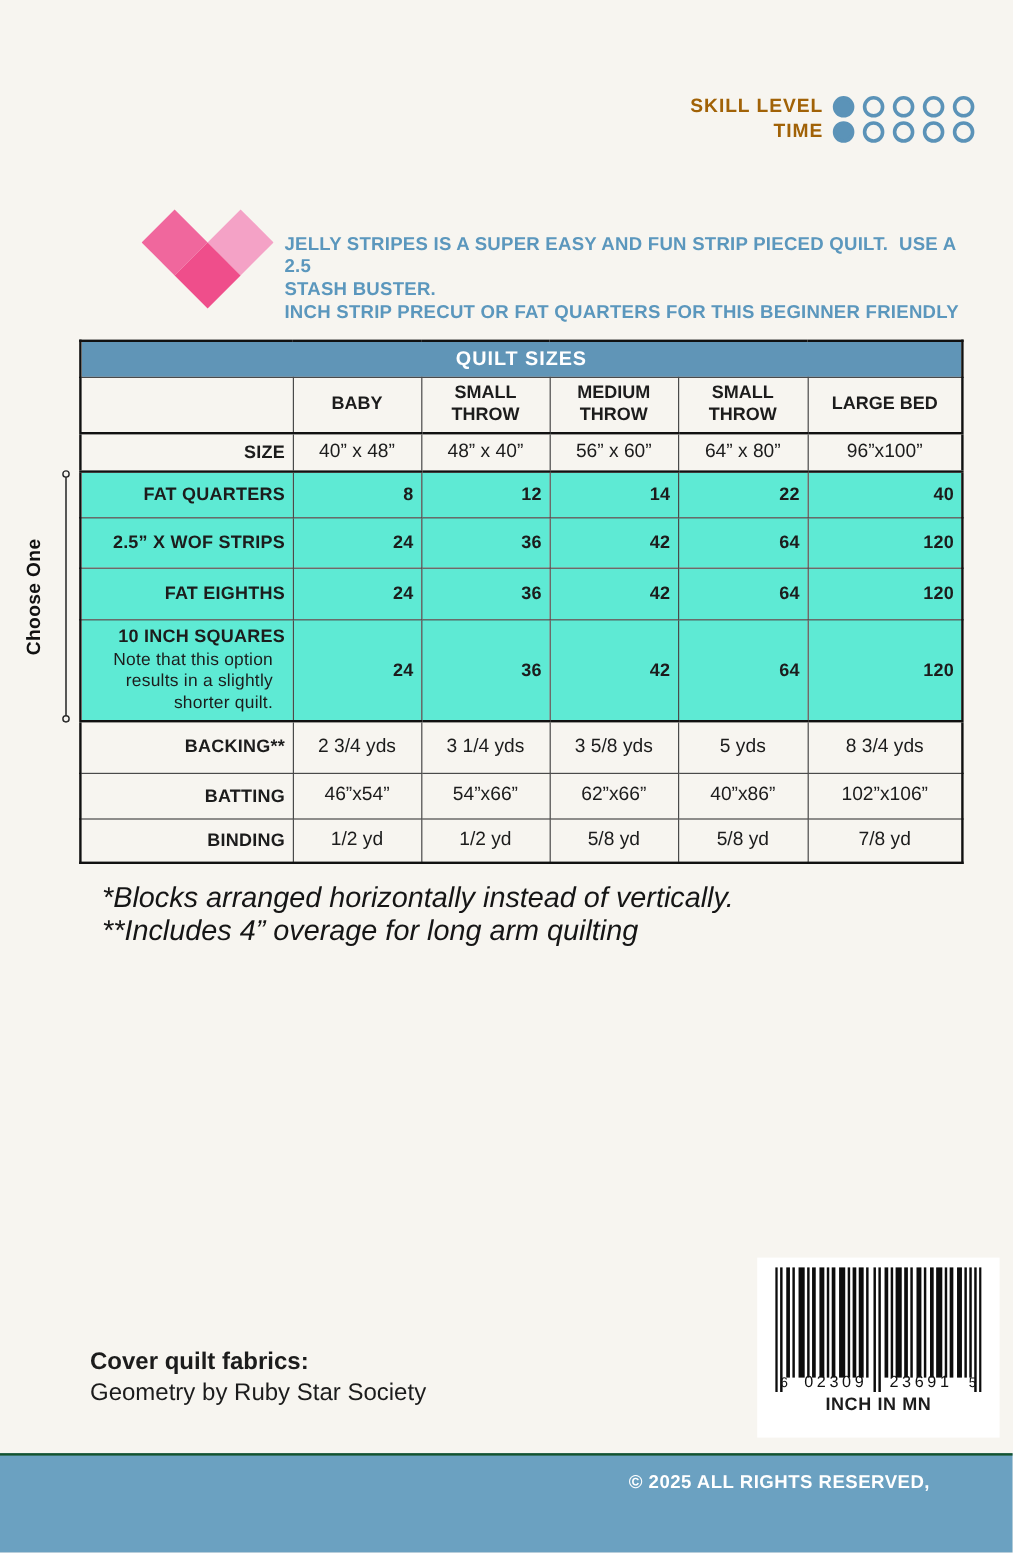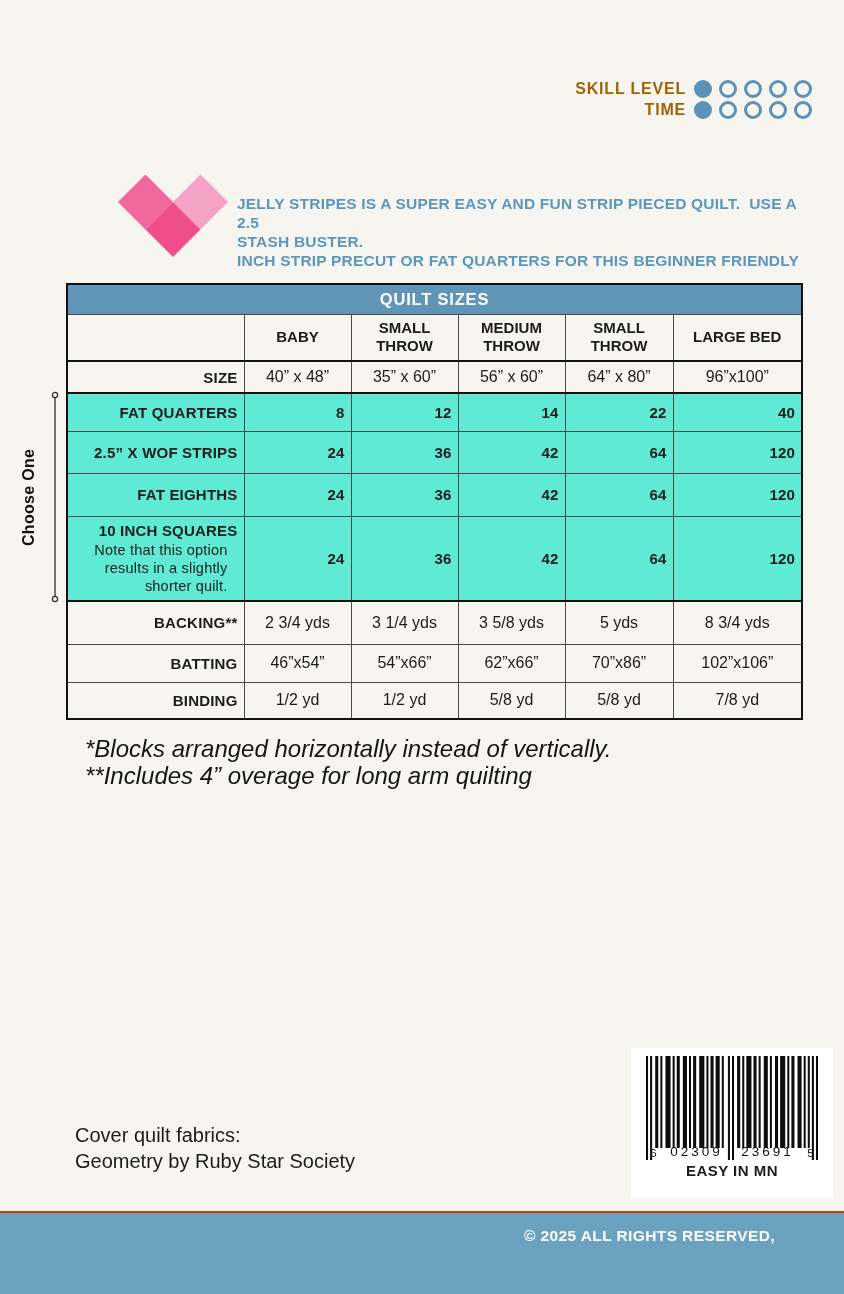--- a/index.html
+++ b/index.html
@@ -45,32 +45,32 @@
   .choose-label { position:absolute; left:16px; top:391px; height:212px; width:26px;
     display:flex; align-items:center; justify-content:center;
     writing-mode:vertical-rl; transform:rotate(180deg);
     font-weight:bold; font-size:16px; letter-spacing:0.3px; color:#111; }
 
   
   .footnotes { position:absolute; left:85px; top:735px; font-style:italic; font-size:24px; line-height:27px; color:#151515; }
 
   
   .credits { position:absolute; left:75px; top:1122px; font-size:20px; line-height:26px; }
-  .credits .head { font-weight:normal; }
+  .credits .head { font-weight:bold; }
 
   
   .barcode-box { position:absolute; left:631px; top:1048px; width:202px; height:150px; background:#fff; padding:8px 15px 0 15px; }
   .bars { display:block; width:172px; height:104px; }
   .digits-row { display:flex; align-items:flex-end; margin-top:-16px; font-size:13.5px; color:#111; }
   .digits-row .d-end { width:15px; text-align:center; font-size:11.5px; }
   .digits-row .d-grp { flex:1; text-align:center; letter-spacing:3px; }
   .made-in { text-align:center; font-weight:bold; font-size:15px; letter-spacing:0.5px; margin-top:3px; }
 
   
-  .footer-bar { position:absolute; left:0; bottom:0; width:844px; height:83px; background:#6ba1c1; border-top:2px solid #c2410c; }
+  .footer-bar { position:absolute; left:0; bottom:0; width:844px; height:83px; background:#6ba1c1; border-top:2px solid #14532d; }
   .footer-text { position:absolute; right:69px; top:11px; text-align:right; color:#fff; font-weight:bold; font-size:15.5px; line-height:24px; letter-spacing:0.4px; }
 </style>
 </head>
 <body>
 
 <div class="page">
 
   <div class="ratings">
     <div class="rating-row">
       <span class="rating-label">SKILL LEVEL</span>
@@ -124,21 +124,21 @@
         <td></td>
         <td>BABY</td>
         <td>SMALL THROW</td>
         <td>MEDIUM THROW</td>
         <td>SMALL THROW</td>
         <td>LARGE BED</td>
       </tr>
       <tr class="r-size thick">
         <td class="lbl">SIZE</td>
         <td class="val">40” x 48”</td>
-        <td class="val">35” x 60”</td>
+        <td class="val">48” x 40”</td>
         <td class="val">56” x 60”</td>
         <td class="val">64” x 80”</td>
         <td class="val">96”x100”</td>
       </tr>
       <tr class="r-fq beige">
         <td class="lbl">FAT QUARTERS</td>
         <td class="lbl">8</td>
         <td class="lbl">12</td>
         <td class="lbl">14</td>
         <td class="lbl">22</td>
@@ -177,21 +177,21 @@
         <td class="val">3 1/4 yds</td>
         <td class="val">3 5/8 yds</td>
         <td class="val">5 yds</td>
         <td class="val">8 3/4 yds</td>
       </tr>
       <tr class="r-batt">
         <td class="lbl">BATTING</td>
         <td class="val">46”x54”</td>
         <td class="val">54”x66”</td>
         <td class="val">62”x66”</td>
-        <td class="val">70”x86”</td>
+        <td class="val">40”x86”</td>
         <td class="val">102”x106”</td>
       </tr>
       <tr class="r-bind">
         <td class="lbl">BINDING</td>
         <td class="val">1/2 yd</td>
         <td class="val">1/2 yd</td>
         <td class="val">5/8 yd</td>
         <td class="val">5/8 yd</td>
         <td class="val">7/8 yd</td>
       </tr>
@@ -253,21 +253,21 @@
         <rect x="162" y="0" width="2" height="104"></rect>
           <rect x="166" y="0" width="2" height="104"></rect>
       </g>
     </svg>
     <div class="digits-row">
       <span class="d-end">6</span>
       <span class="d-grp">02309</span>
       <span class="d-grp">23691</span>
       <span class="d-end">5</span>
     </div>
-    <div class="made-in">EASY IN MN</div>
+    <div class="made-in">INCH IN MN</div>
   </div>
 
   <div class="footer-bar">
     <div class="footer-text">
       <div>© 2025 ALL RIGHTS RESERVED,</div>
     </div>
   </div>
 
 </div>
 

